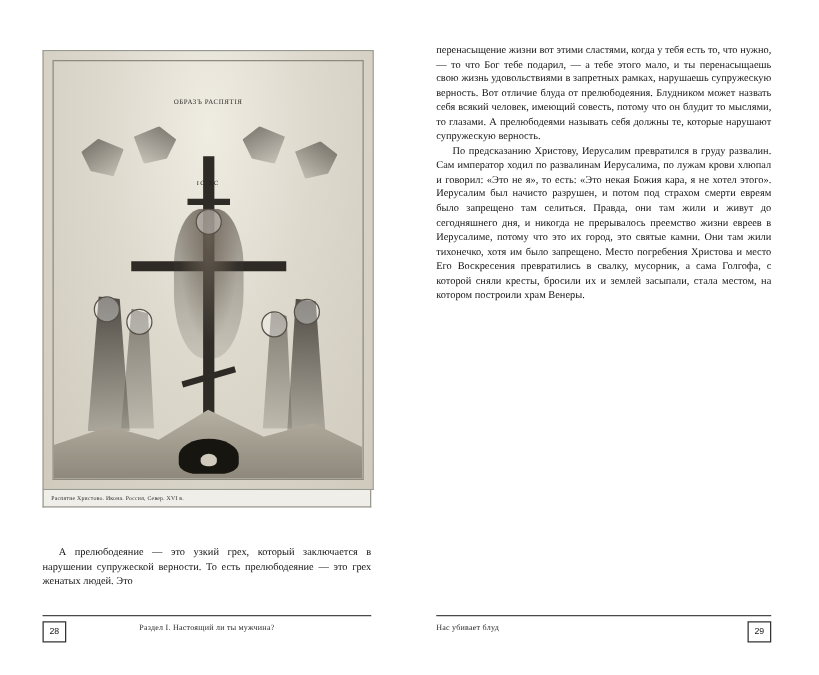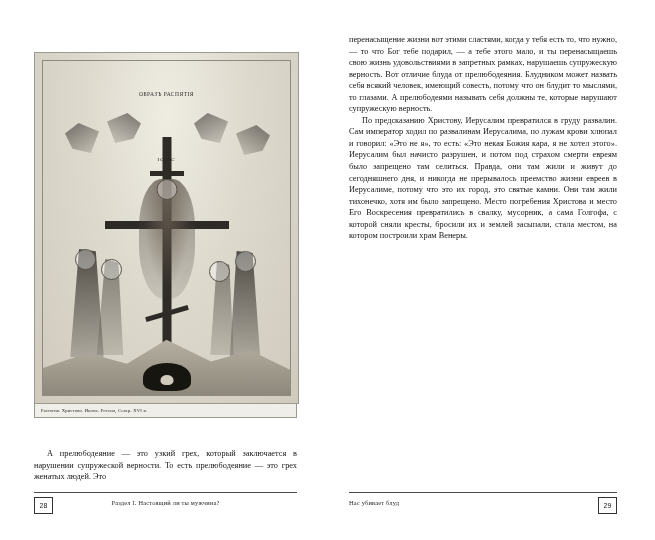--- a/index.html
+++ b/index.html
@@ -17,21 +17,21 @@
   .spread {
     position: relative;
     width: 655px;
     height: 540px;
     background: #ffffff;
   }
   
   .page-left {
     position: absolute;
     left: 0;
-    top: 12px;
+    top: 0;
     width: 327px;
     height: 440px;
     box-sizing: border-box;
     padding: 40px 28px 0 34px;
   }
   .figure {
     position: relative;
     width: 263px;
     margin: 0;
   }

